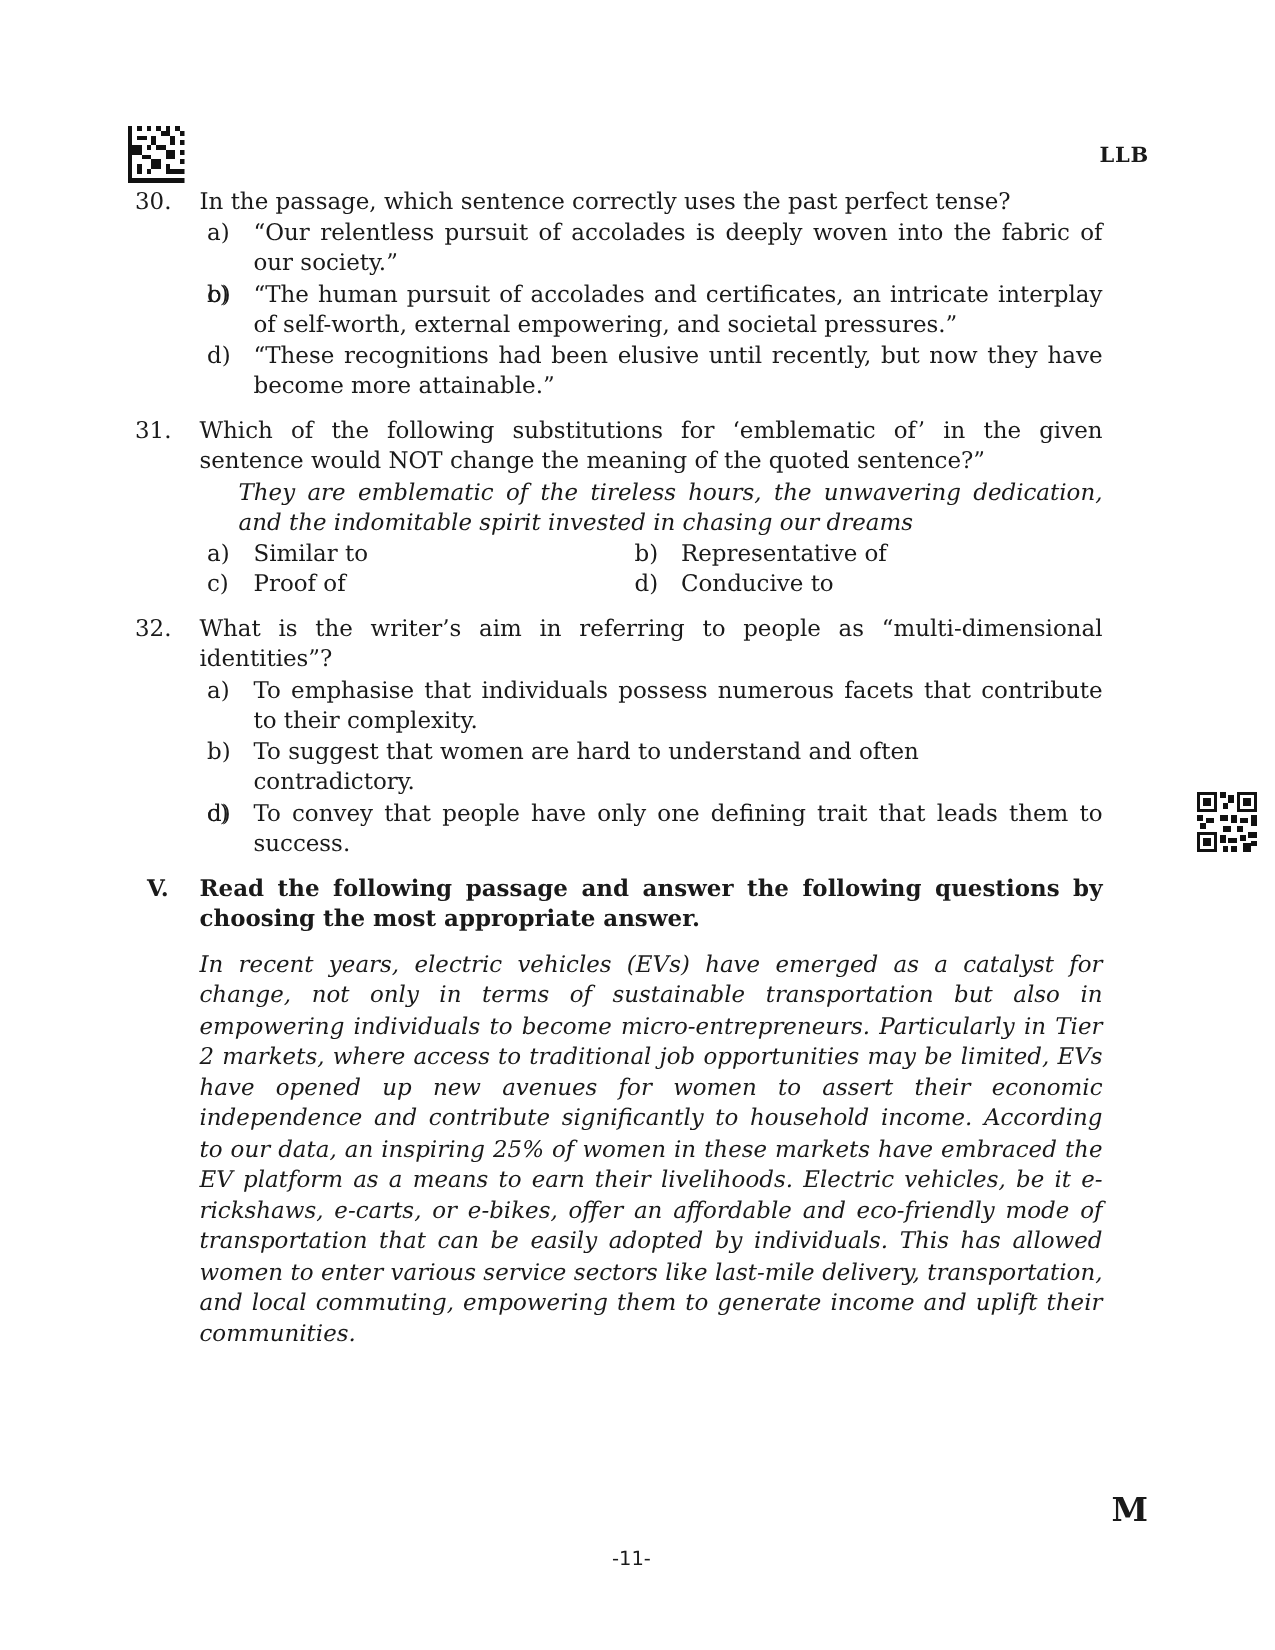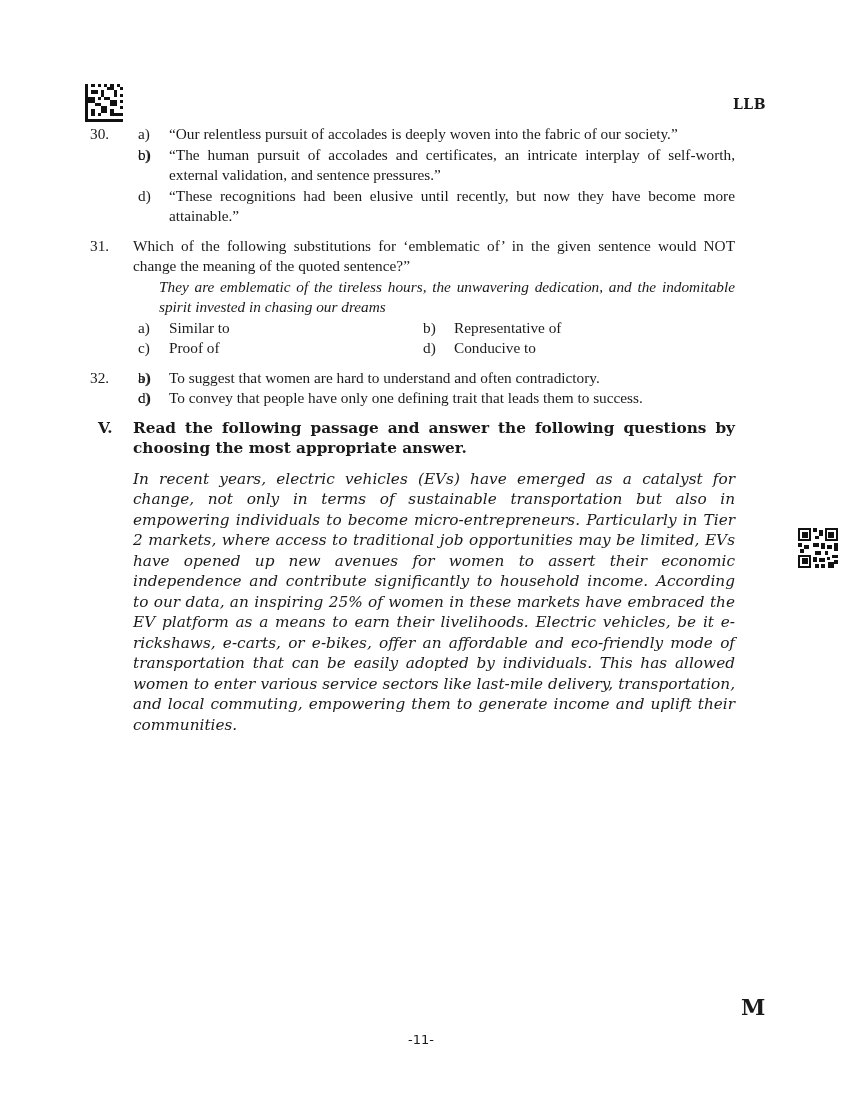--- a/index.html
+++ b/index.html
@@ -6,21 +6,21 @@
   body { width: 850px; height: 1100px; position: relative; overflow: hidden;
          font-family: "DejaVu Serif", "Liberation Serif", serif; color: #1a1a1a; }
   .abs { position: absolute; }
   .header-code { left: 733px; top: 96px; font-weight: bold; font-size: 14px; letter-spacing: 0.5px; }
   .dm-code { left: 85px; top: 84px; width: 38px; height: 38px; }
   .qr-code { left: 798px; top: 528px; width: 40px; height: 40px; }
   .page-number { left: 408px; top: 996px; font-size: 13px; font-family: "DejaVu Sans", sans-serif; margin-top: 36px; }
   .series-mark { left: 741px; top: 994px; font-size: 22px; font-weight: bold; }
 
   .content { left: 90px; top: 124px; width: 645px; font-size: 15.3px; line-height: 20.5px; }
-  .q { position: relative; padding-left: 43px; margin-bottom: 9px; font-family: Liberation Serif, serif; }
+  .q { position: relative; padding-left: 43px; margin-bottom: 9px; }
   .qnum { position: absolute; left: 0; top: 0; }
   .qtext { text-align: justify; }
   .opts { margin-top: 0; }
   .opt { position: relative; padding-left: 31px; margin-left: 5px; text-align: justify; }
   .opt-letter { position: absolute; left: 0; top: 0; }
   .sample { font-style: italic; margin-left: 26px; }
   .grid-opts { display: grid; grid-template-columns: 285px 1fr; margin-left: 5px; }
   .grid-opts .opt { margin-left: 0; }
   .section { position: relative; padding-left: 43px; margin-top: 8px; }
   .section-num { position: absolute; left: 8px; top: 0; font-weight: bold; }
@@ -90,31 +90,32 @@
   <rect x="16" y="18" width="3" height="3" fill="#111"></rect>
     <rect x="9" y="19" width="2" height="2" fill="#111"></rect>
   <rect x="12" y="19" width="2" height="2" fill="#111"></rect>
     <rect x="19" y="17" width="2" height="2" fill="#111"></rect>
 </svg>
 
 <div class="abs content">
 
   <div class="q">
     <span class="qnum">30.</span>
+    <div class="qtext">In the passage, which sentence correctly uses the past perfect tense?</div>
     <div class="opts">
       <div class="opt">
         <span class="opt-letter">a)</span>
         <span>“Our relentless pursuit of accolades is deeply woven into the fabric of our society.”</span>
       </div>
       <div class="opt">
         <span class="opt-letter">b)</span>
       </div>
       <div class="opt">
         <span class="opt-letter">c)</span>
-        <span>“The human pursuit of accolades and certificates, an intricate interplay of self-worth, external validation, and sentence pressures.”</span>
+        <span>“The human pursuit of accolades and certificates, an intricate interplay of self-worth, external empowering, and societal pressures.”</span>
       </div>
       <div class="opt">
         <span class="opt-letter">d)</span>
         <span>“These recognitions had been elusive until recently, but now they have become more attainable.”</span>
       </div>
     </div>
   </div>
 
   <div class="q">
     <span class="qnum">31.</span>
@@ -135,23 +136,25 @@
       </div>
       <div class="opt">
         <span class="opt-letter">d)</span>
         <span>Conducive to</span>
       </div>
     </div>
   </div>
 
   <div class="q">
     <span class="qnum">32.</span>
+    <div class="qtext">What is the writer’s aim in referring to people as “multi-dimensional identities”?</div>
     <div class="opts">
       <div class="opt">
         <span class="opt-letter">a)</span>
+        <span>To emphasise that individuals possess numerous facets that contribute to their complexity.</span>
       </div>
       <div class="opt" style="padding-right:110px;text-align:left;">
         <span class="opt-letter">b)</span>
         <span>To suggest that women are hard to understand and often contradictory.</span>
       </div>
       <div class="opt" style="padding-right:95px;text-align:left;">
         <span class="opt-letter">c)</span>
       </div>
       <div class="opt">
         <span class="opt-letter">d)</span>

